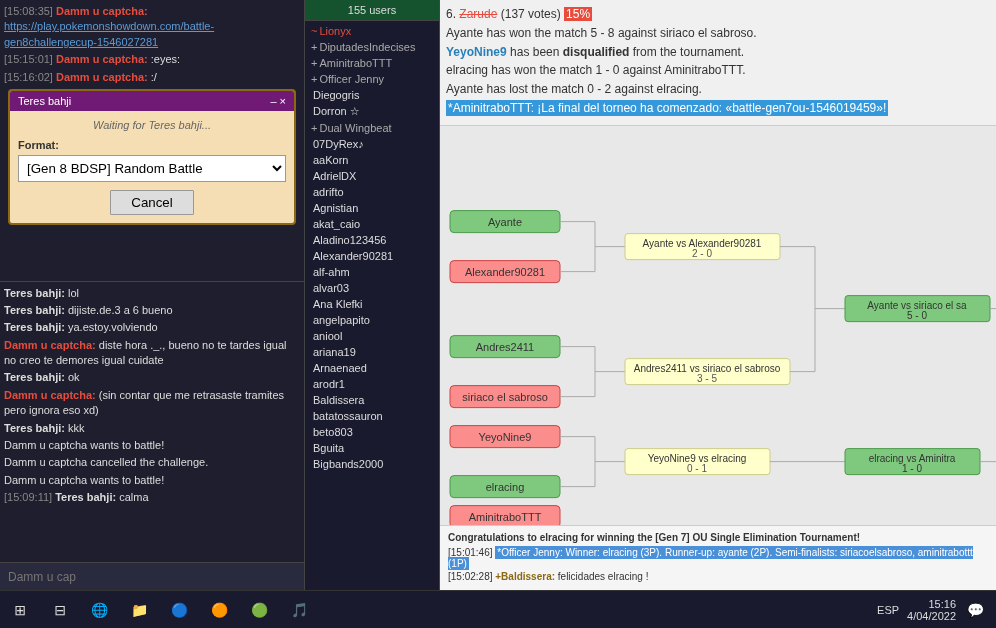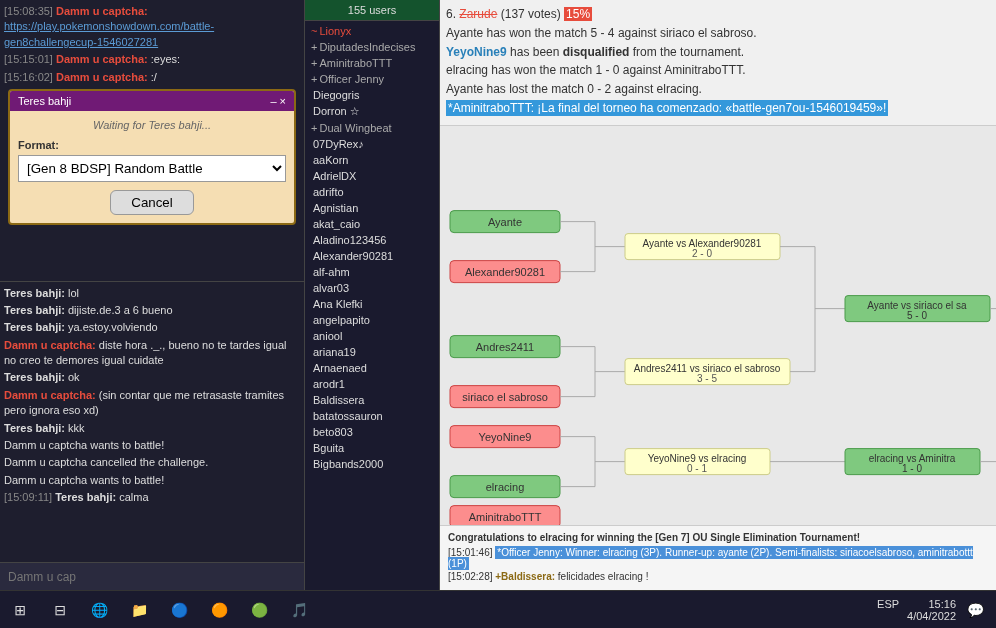--- a/index.html
+++ b/index.html
@@ -18,21 +18,21 @@
     .chat-msg .username { font-weight: bold; }
     .chat-msg .username.red { color: #e74c3c; }
     .chat-msg a { color: #5b9bd5; text-decoration: underline; }
 
     
     .battle-popup { background: #f5deb3; border: 2px solid #8b6914; color: #333; padding: 8px; margin: 4px; border-radius: 4px; }
     .battle-popup .popup-title { background: #701a75; color: white; margin: -8px -8px 8px -8px; padding: 4px 8px; border-radius: 2px 2px 0 0; display: flex; justify-content: space-between; }
     .battle-popup .waiting-text { text-align: center; color: #666; font-style: italic; margin-bottom: 8px; }
     .battle-popup .format-label { font-weight: bold; margin-bottom: 4px; }
     .battle-popup select { width: 100%; padding: 4px; margin-bottom: 8px; border: 1px solid #999; background: white; }
-    .battle-popup .cancel-btn { display: block; margin: 0 auto; padding: 4px 20px; background: #ddd; border: 1px solid #999; cursor: pointer; border-radius: 6px; }
+    .battle-popup .cancel-btn { display: block; margin: 0 auto; padding: 4px 20px; background: #ddd; border: 1px solid #999; cursor: pointer; border-radius: 1px; }
 
     
     .lower-chat { flex: 1; overflow-y: auto; padding: 4px; font-size: 11px; border-top: 1px solid #444; }
     .lower-chat .chat-msg .username.bold { font-weight: bold; }
 
     
     .user-list-panel { width: 135px; background: #1a1a2e; border-right: 1px solid #444; display: flex; flex-direction: column; }
     .user-list-header { background: #14532d; padding: 4px; text-align: center; border-bottom: 1px solid #444; font-size: 11px; }
     .user-list { flex: 1; overflow-y: auto; padding: 2px; }
     .user-item { padding: 2px 4px; font-size: 11px; cursor: pointer; }
@@ -60,21 +60,21 @@
     .diegogris { color: #8B6914; font-weight: bold; }
 
     
     .chat-input-bar { height: 28px; background: #1a1a2e; display: flex; border-top: 1px solid #444; }
     .chat-input { flex: 1; background: #2a2a3e; border: none; color: #ddd; padding: 4px 8px; font-size: 12px; outline: none; }
 
     
     .taskbar { height: 38px; background: #1a1a2e; display: flex; align-items: center; padding: 0 8px; border-top: 1px solid #333; justify-content: space-between; }
     .taskbar-left { display: flex; align-items: center; gap: 16px; }
     .taskbar-icon { width: 24px; height: 24px; display: flex; align-items: center; justify-content: center; font-size: 14px; cursor: pointer; }
-    .taskbar-right { display: flex; align-items: flex-start; gap: 8px; font-size: 11px; color: #ddd; }
+    .taskbar-right { display: flex; align-items: center; gap: 8px; font-size: 11px; color: #ddd; }
     .taskbar-time { text-align: right; }
 
     .zarude { color: #e74c3c; text-decoration: line-through; }
     .vote-pct { background: #e74c3c; color: white; padding: 0 2px; }
   </style>
 </head>
 <body>
 
 <div class="main-layout">
 
@@ -195,21 +195,21 @@
       <div class="user-item"><span class="rank"> </span>Bigbands2000</div>
     </div>
   </div>
 
   <div class="right-panel">
     <div class="tournament-messages">
       <p>
         6. <span class="zarude">Zarude</span> (137 votes)
         <span class="vote-pct">15%</span>
       </p>
-      <p>Ayante has won the match 5 - 4 against siriaco el sabroso.</p>
+      <p>Ayante has won the match 5 - 8 against siriaco el sabroso.</p>
       <p><span class="username-link">YeyoNine9</span> has been <strong>disqualified</strong> from the tournament.</p>
       <p>elracing has won the match 1 - 0 against AminitraboTTT.</p>
       <p>Ayante has lost the match 0 - 2 against elracing.</p>
       <p>
         <span class="highlight">*AminitraboTTT: ¡La final del torneo ha comenzado: «battle-gen7ou-1546019459»!</span>
       </p>
     </div>
 
     <div class="bracket-area">
       <svg viewBox="0 0 556 270" xmlns="http://www.w3.org/2000/svg" style="width:100%;height:100%;">

